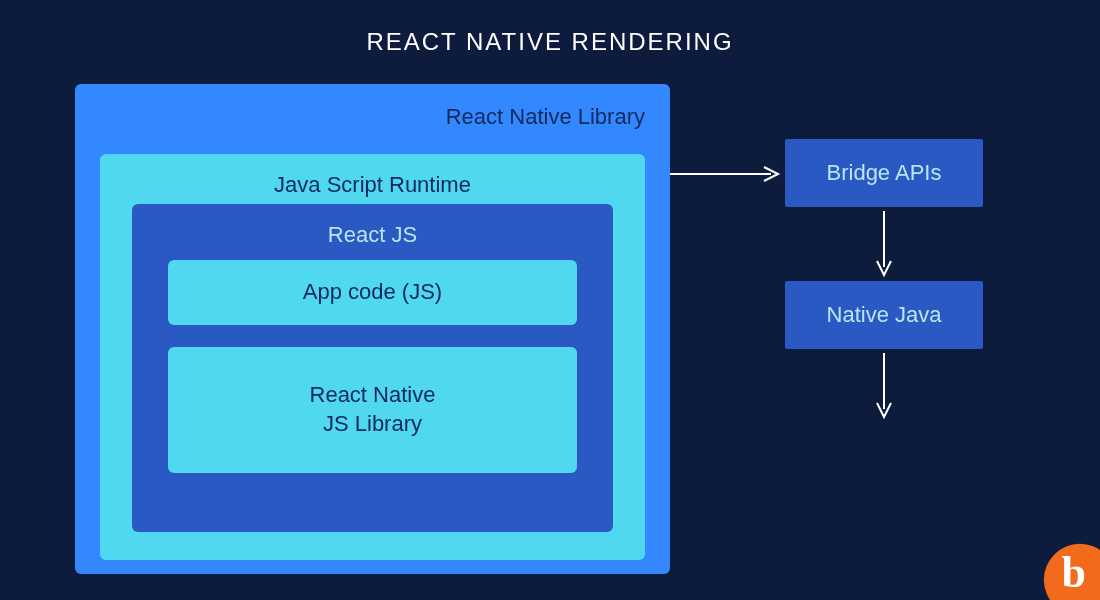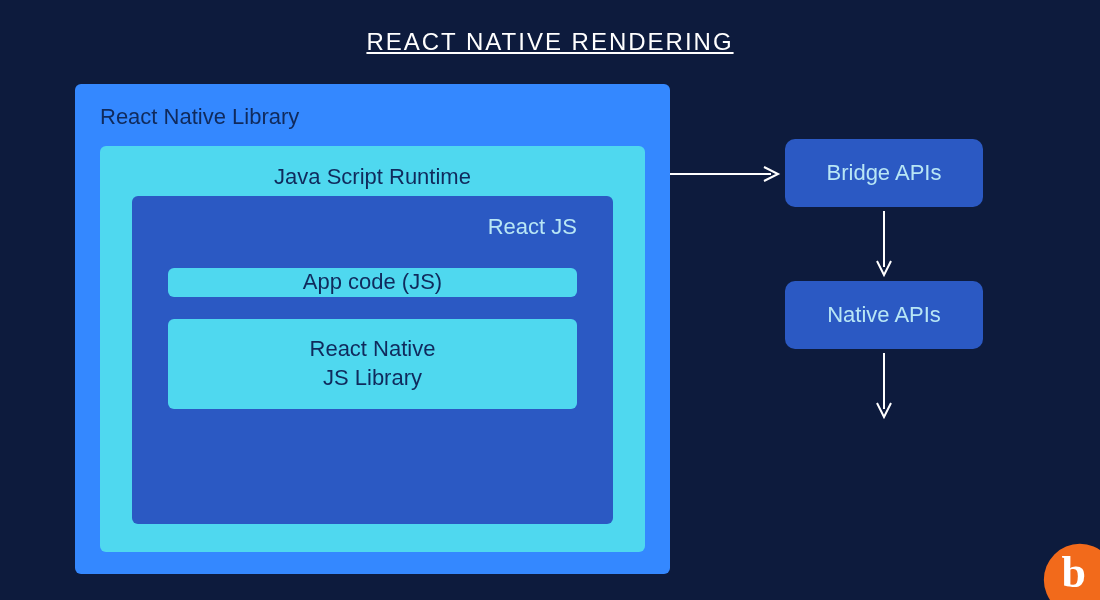--- a/index.html
+++ b/index.html
@@ -15,44 +15,43 @@
       position: relative;
       overflow: hidden;
     }
     .title {
       text-align: center;
       color: #ffffff;
       font-size: 24px;
       font-weight: 500;
       letter-spacing: 2px;
       padding-top: 28px;
-      text-decoration: underline;
     }
     .diagram {
       position: relative;
       width: 100%;
       height: 520px;
       margin-top: 18px;
     }
     .outer-box {
       position: absolute;
       left: 75px;
       top: 10px;
       width: 595px;
       height: 490px;
       background: #3488ff;
       border-radius: 6px;
       padding: 20px 25px;
     }
     .outer-label {
-      text-align: left;
+      text-align: right;
       color: #102a5c;
       font-size: 22px;
       font-weight: 500;
-      margin-bottom: 16px;
+      margin-bottom: 24px;
     }
     .runtime-box {
       background: #4fd8ef;
       border-radius: 6px;
       padding: 18px 32px 28px;
       height: 406px;
     }
     .runtime-label {
       text-align: center;
       color: #102a5c;
@@ -60,54 +59,54 @@
       font-weight: 500;
       margin-bottom: 6px;
     }
     .reactjs-box {
       background: #2b59c3;
       border-radius: 6px;
       padding: 18px 36px 24px;
       height: 328px;
     }
     .reactjs-label {
-      text-align: right;
+      text-align: center;
       color: #b8e6f5;
       font-size: 22px;
       font-weight: 500;
-      margin-bottom: 28px;
+      margin-bottom: 12px;
     }
     .inner-item {
       background: #4fd8ef;
       border-radius: 6px;
-      padding: 0 10px;
+      padding: 18px 10px;
       margin-bottom: 22px;
       text-align: center;
       color: #102a5c;
       font-size: 22px;
       font-weight: 500;
       display: flex;
       align-items: center;
       justify-content: center;
       line-height: 1.3;
     }
     .inner-item.tall {
-      height: 90px;
+      height: 126px;
     }
     .right-col {
       position: absolute;
       left: 785px;
       top: 65px;
       display: flex;
       flex-direction: column;
       align-items: center;
     }
     .api-box {
       background: #2b59c3;
-      border-radius: 10px;
+      border-radius: 2px;
       width: 198px;
       height: 68px;
       display: flex;
       align-items: center;
       justify-content: center;
       color: #b8e6f5;
       font-size: 22px;
       font-weight: 500;
     }
     .arrow-down {
@@ -179,21 +178,21 @@
   </div>
 
   <div class="right-col">
     <div class="api-box">Bridge APIs</div>
     <div class="arrow-down">
       <svg viewBox="0 0 20 74">
         <line x1="10" y1="4" x2="10" y2="60" stroke="#ffffff" stroke-width="2"></line>
         <polyline points="3,54 10,68 17,54" fill="none" stroke="#ffffff" stroke-width="2"></polyline>
       </svg>
     </div>
-    <div class="api-box">Native APIs</div>
+    <div class="api-box">Native Java</div>
     <div class="arrow-down">
       <svg viewBox="0 0 20 74">
         <line x1="10" y1="4" x2="10" y2="60" stroke="#ffffff" stroke-width="2"></line>
         <polyline points="3,54 10,68 17,54" fill="none" stroke="#ffffff" stroke-width="2"></polyline>
       </svg>
     </div>
   </div>
 
 </div>
 

